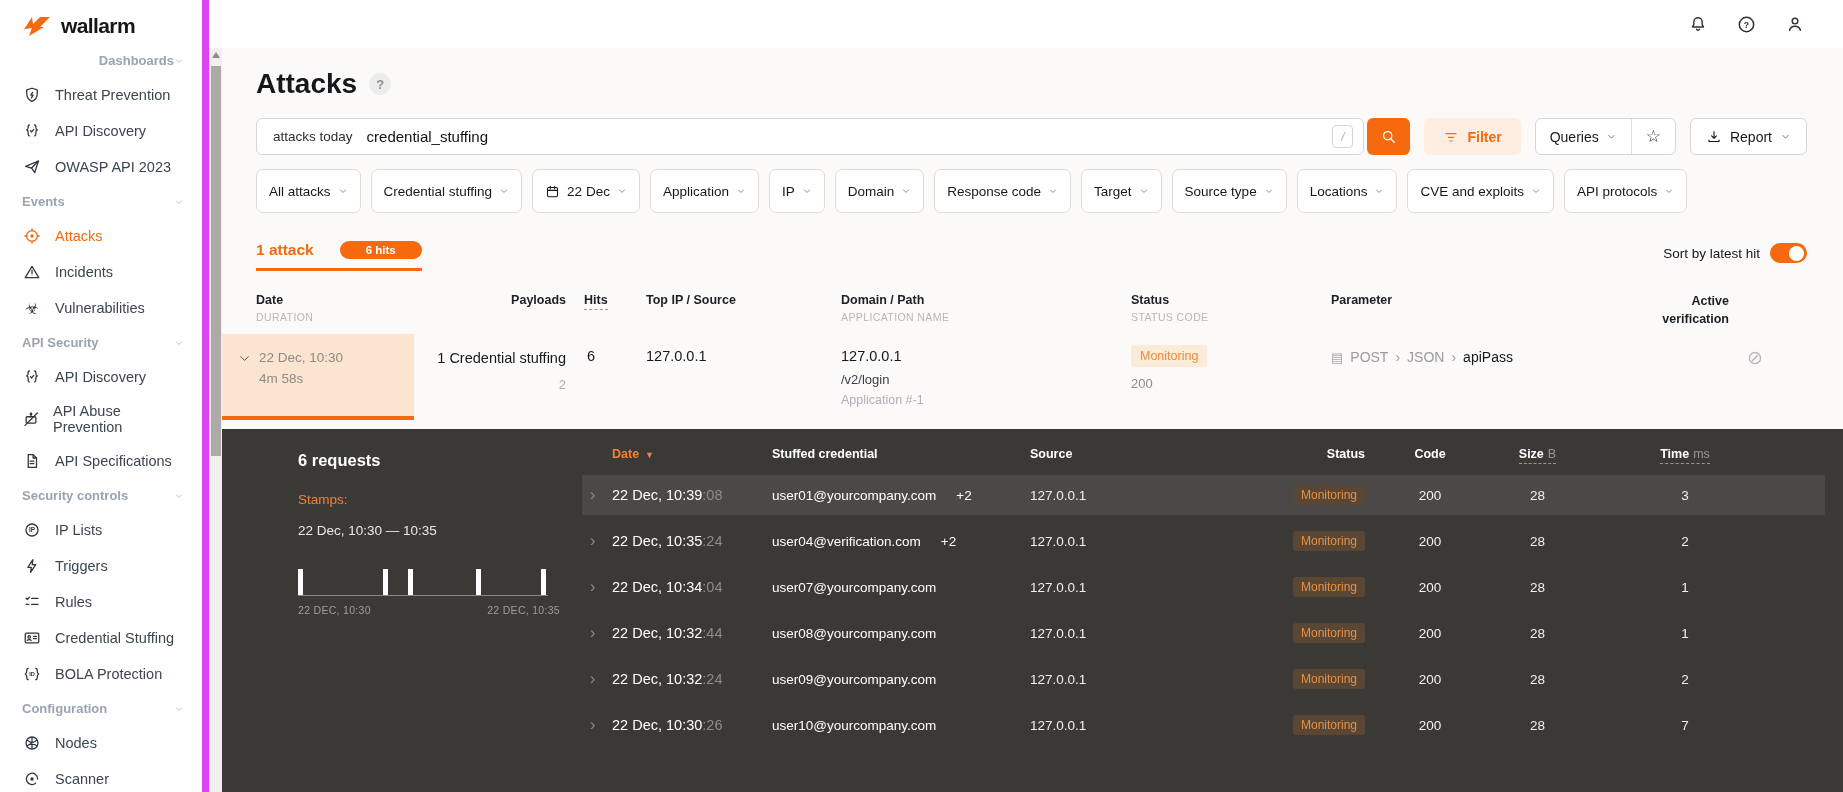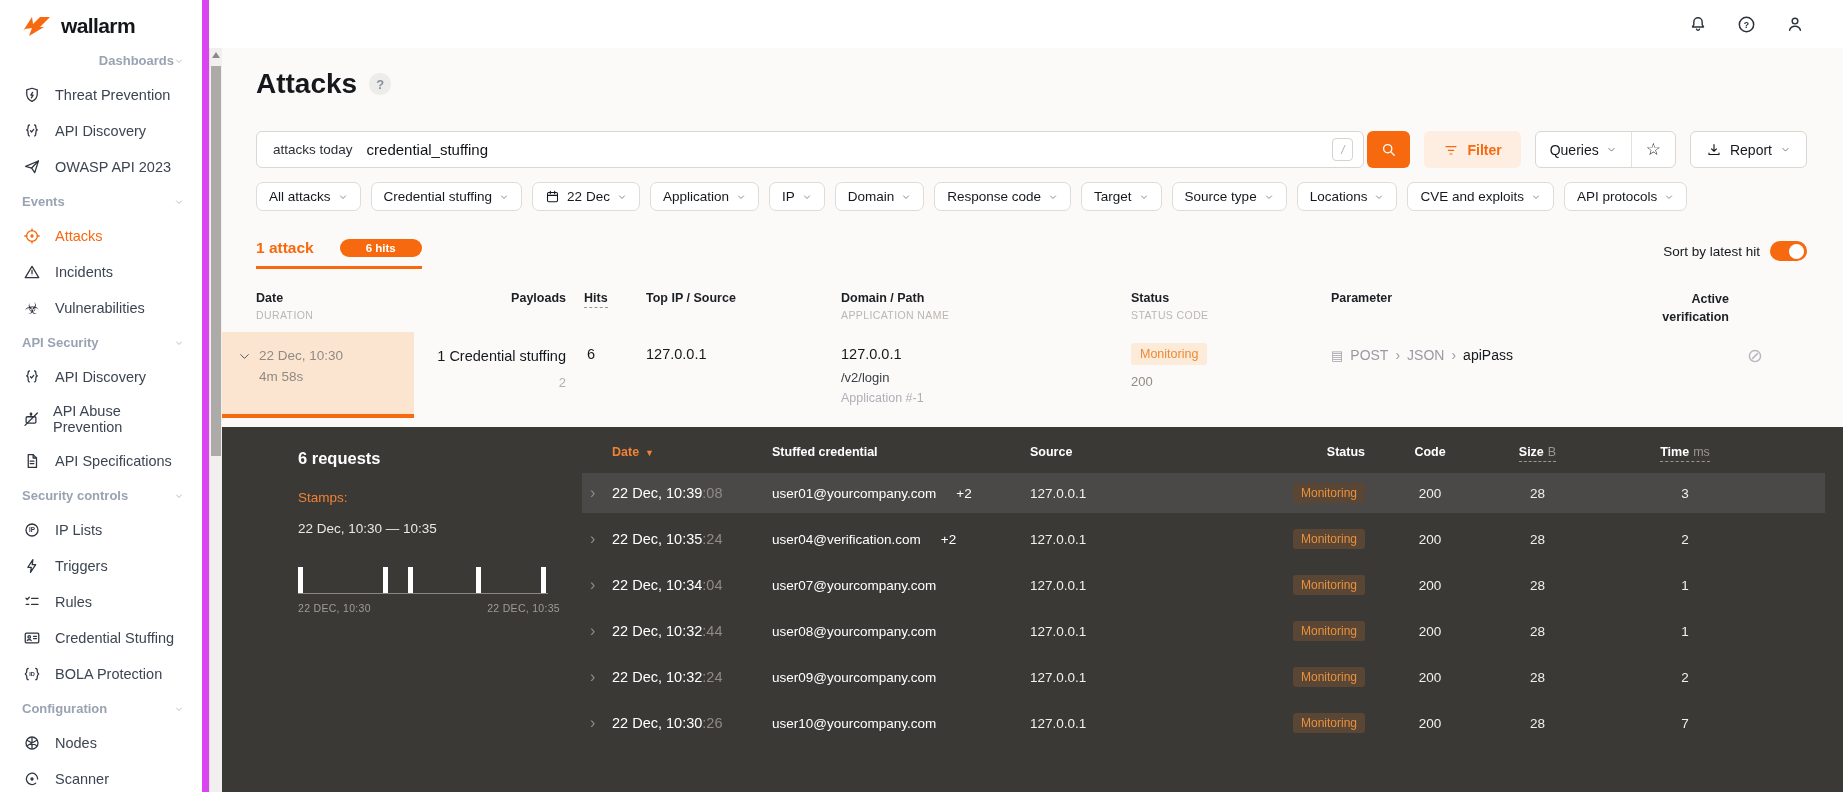--- a/index.html
+++ b/index.html
@@ -32,37 +32,37 @@
   .main { flex:1; display:flex; flex-direction:column; min-width:0; }
   .topbar { height:48px; background:#fff; display:flex; align-items:center; justify-content:flex-end; gap:28px; padding-right:38px; color:#2c3138; flex-shrink:0; }
   .topbar .tbtn { cursor:pointer; color:#2c3138; }
 
   .content { flex:1; display:flex; flex-direction:column; padding:0 36px 0 34px; min-height:0; }
 
   .title-row { margin-top:20px; display:flex; align-items:center; gap:12px; }
   .page-title { font-size:28px; font-weight:bold; color:#15181d; }
   .help-circ { width:22px; height:22px; border-radius:50%; background:#ececea; color:#8b8f98; font-size:13px; font-weight:bold; display:flex; align-items:center; justify-content:center; }
 
-  .search-row { margin-top:31px; display:flex; align-items:center; gap:14px; }
+  .search-row { margin-top:18px; display:flex; align-items:center; gap:14px; }
   .search-wrap { flex:1; display:flex; align-items:center; gap:3px; }
   .search-box { flex:1; height:37px; background:#fff; border:1px solid #d9d7d3; border-radius:6px; display:flex; align-items:center; padding:0 10px 0 16px; }
   .q1 { font-size:13.5px; color:#2a2e34; margin-right:14px; }
   .q2 { font-size:15px; color:#101317; }
   .slash-key { margin-left:auto; width:21px; height:23px; border:1px solid #d6d4d0; border-radius:4px; color:#b5b2ad; font-size:12px; display:flex; align-items:center; justify-content:center; font-style:italic; }
   .search-btn { width:43px; height:37px; border-radius:6px; background:#f7690e; display:flex; align-items:center; justify-content:center; color:#fff; cursor:pointer; border:none; }
   .btn { height:37px; border-radius:6px; display:flex; align-items:center; gap:8px; font-size:14px; cursor:pointer; background:#fff; border:1px solid #d9d7d3; color:#15181d; padding:0 15px; }
   .btn-filter { background:#fdeee1; border:none; color:#f7690e; font-weight:bold; padding:0 19px; }
   .btn-group { display:flex; align-items:stretch; background:#fff; border:1px solid #d9d7d3; border-radius:6px; height:37px; }
   .btn-seg { display:flex; align-items:center; gap:7px; padding:0 14px; font-size:14px; cursor:pointer; }
   .btn-seg + .btn-seg { border-left:1px solid #e3e1dd; }
   .star { font-size:17px; color:#23272d; }
   .chev { color:#555a61; }
 
   .chips-row { margin-top:14px; display:flex; gap:10px; }
-  .chip { height:29px; background:#fff; border:1px solid #dedcd8; border-radius:7px; display:flex; align-items:center; gap:7px; padding:0 12px; font-size:13.5px; color:#15181d; cursor:pointer; white-space:nowrap; }
+  .chip { height:44px; background:#fff; border:1px solid #dedcd8; border-radius:7px; display:flex; align-items:center; gap:7px; padding:0 12px; font-size:13.5px; color:#15181d; cursor:pointer; white-space:nowrap; }
 
   .summary-row { margin-top:28px; display:flex; align-items:flex-end; justify-content:space-between; }
   .attack-tab { display:inline-flex; align-items:center; gap:26px; padding-bottom:9px; border-bottom:3px solid #f7690e; }
   .attack-count { font-size:15.5px; font-weight:bold; color:#f7690e; }
   .hits-badge { background:#f7690e; color:#fff; font-size:11.5px; font-weight:bold; padding:3px 26px; border-radius:10px; }
   .sort-wrap { display:flex; align-items:center; gap:10px; font-size:13.5px; padding-bottom:8px; }
   .toggle { width:37px; height:20px; border-radius:10px; background:#f7690e; position:relative; cursor:pointer; }
   .toggle .knob { position:absolute; top:2.5px; right:3px; width:15px; height:15px; border-radius:50%; background:#fff; }
 
   

